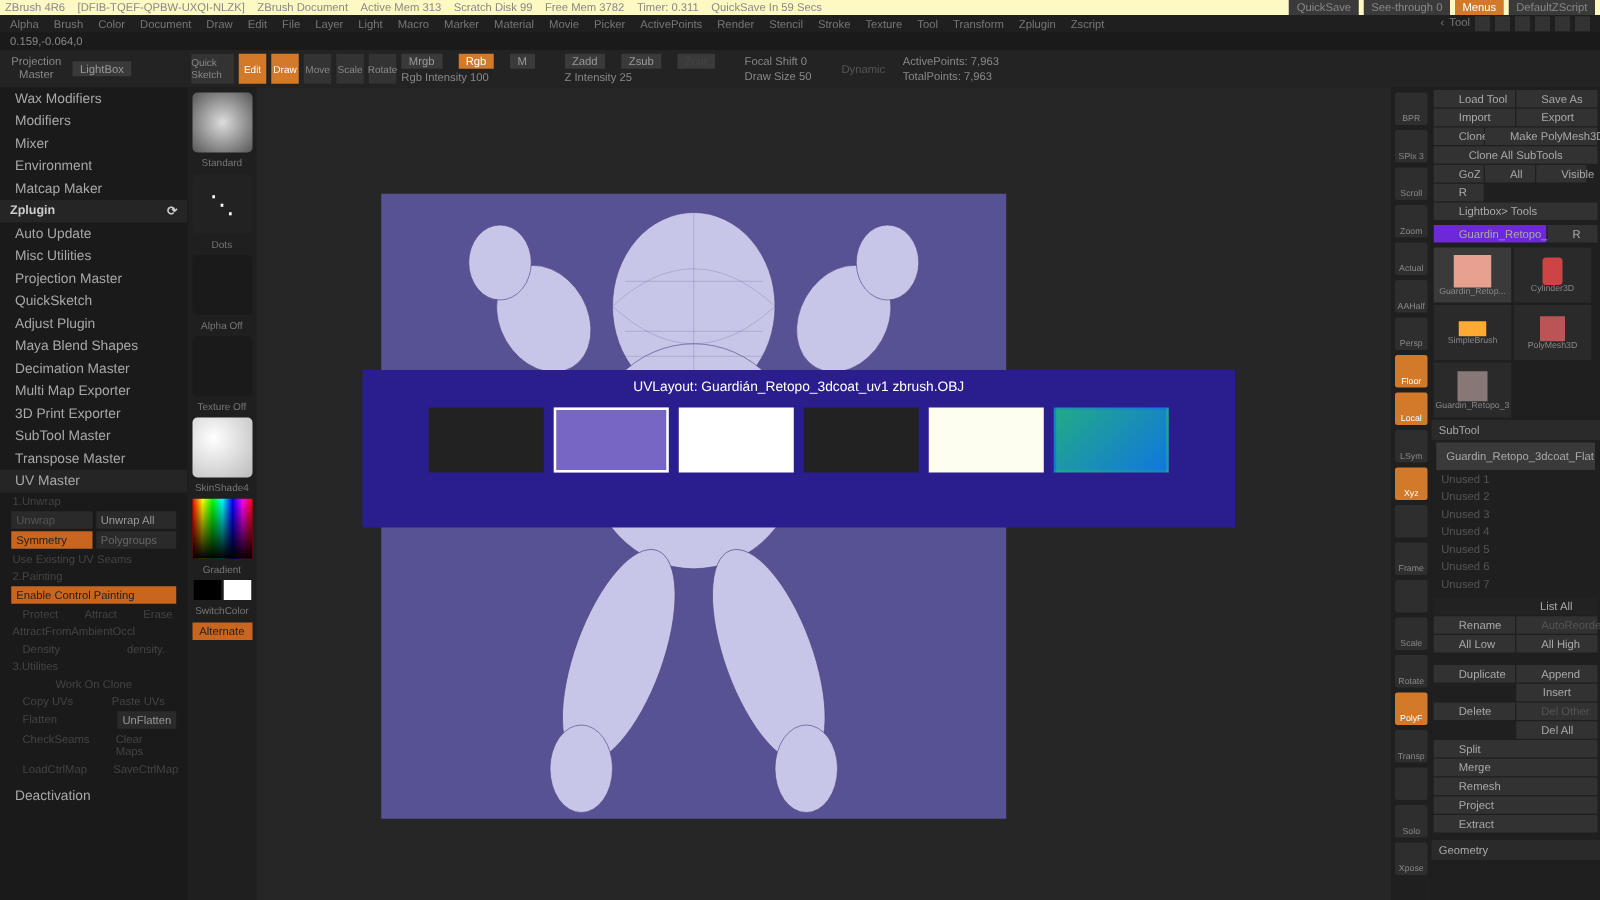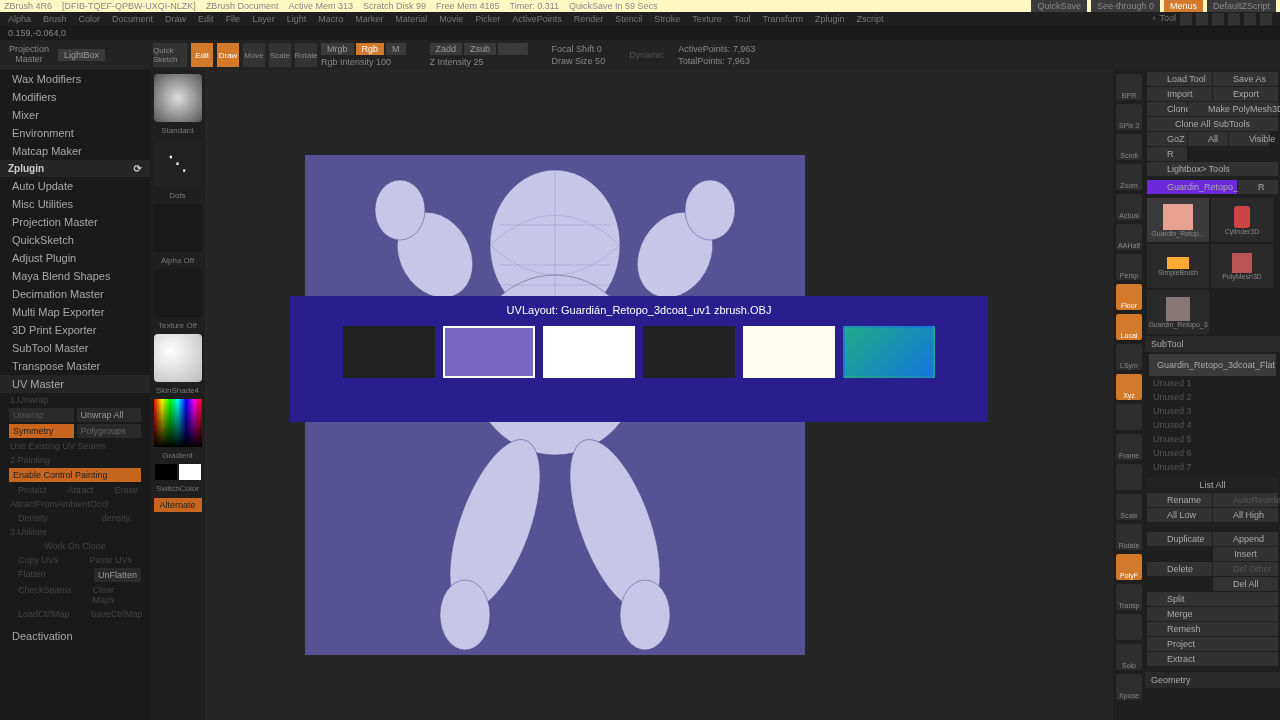--- a/index.html
+++ b/index.html
@@ -9,21 +9,21 @@
 .titlebar-right { margin-left: auto; display: flex; gap: 4px; align-items: center; }
 .tb-btn { background: #3a3a3a; padding: 1px 6px; font-size: 9px; }
 .tb-btn.orange { background: #d27a2a; color: #fff; }
 .menubar { height: 14px; background: #1f1f1f; display: flex; align-items: center; padding: 0 8px; gap: 12px; font-size: 9px; color: #777; }
 .menubar > span { cursor: pointer; }
 .menubar-right { margin-left: auto; display: flex; gap: 4px; }
 .icon-btn { width: 12px; height: 12px; background: #333; }
 .coords { padding: 2px 8px; color: #888; font-size: 9px; background: #1a1a1a; }
 .toolbar { height: 30px; background: #232323; display: flex; align-items: center; padding: 0 4px; gap: 4px; font-size: 9px; }
 .tb-label { color: #888; text-align: center; line-height: 1.1; }
-.tb-group { display: flex; gap: 2px; align-items: center; }
+.tb-group { display: flex; gap: 13px; align-items: center; }
 .tb-icon { width: 22px; height: 24px; background: #333; display: flex; align-items: center; justify-content: center; font-size: 8px; color: #888; flex-direction: column; }
 .tb-icon.active { background: #d27a2a; color: #fff; }
 .tb-wide { display: flex; flex-direction: column; gap: 2px; }
 .tb-widelabel { font-size: 9px; color: #888; }
 .main { display: flex; height: calc(720px - 56px); }
 .left-panel { width: 150px; background: #1a1a1a; display: flex; flex-direction: column; overflow: hidden; }
 .lp-item { padding: 3px 12px; color: #a8a8a8; font-size: 11px; cursor: pointer; }
 .lp-header { padding: 3px 8px; color: #ccc; font-size: 10px; font-weight: bold; background: #252525; display: flex; justify-content: space-between; }
 .lp-sub { padding: 2px 10px; font-size: 9px; color: #666; }
 .lp-sub.dim { color: #444; }
@@ -63,21 +63,21 @@
 </style>
 </head>
 <body>
 
 <div class="titlebar">
   <span class="titlebar-item">ZBrush 4R6</span>
   <span class="titlebar-item">[DFIB-TQEF-QPBW-UXQI-NLZK]</span>
   <span class="titlebar-item">ZBrush Document</span>
   <span class="titlebar-item">Active Mem 313</span>
   <span class="titlebar-item">Scratch Disk 99</span>
-  <span class="titlebar-item">Free Mem 4185</span>
+  <span class="titlebar-item">Free Mem 3782</span>
   <span class="titlebar-item">Timer: 0.311</span>
   <span class="titlebar-item">QuickSave In 59 Secs</span>
   <div class="titlebar-right">
     <span class="tb-btn">QuickSave</span>
     <span class="tb-btn">See-through  0</span>
     <span class="tb-btn orange">Menus</span>
     <span class="tb-btn">DefaultZScript</span>
   </div>
 </div>
 
@@ -360,21 +360,21 @@
       </div>
       <div class="rp-list-item">Unused 1</div>
       <div class="rp-list-item">Unused 2</div>
       <div class="rp-list-item">Unused 3</div>
       <div class="rp-list-item">Unused 4</div>
       <div class="rp-list-item">Unused 5</div>
       <div class="rp-list-item">Unused 6</div>
       <div class="rp-list-item">Unused 7</div>
     </div>
     <div class="rp-btns">
-      <span class="rp-btn wide" style="text-align:center;background:#222">List All</span>
+      <span class="rp-btn wide" style="text-align:right;background:#222">List All</span>
       <span class="rp-btn">Rename</span>
       <span class="rp-btn" style="color:#555">AutoReorder</span>
       <span class="rp-btn">All Low</span>
       <span class="rp-btn">All High</span>
     </div>
     <div style="height:6px"></div>
     <div class="rp-btns">
       <span class="rp-btn">Duplicate</span>
       <span class="rp-btn">Append</span>
       <span class="rp-btn" style="visibility:hidden"></span>

